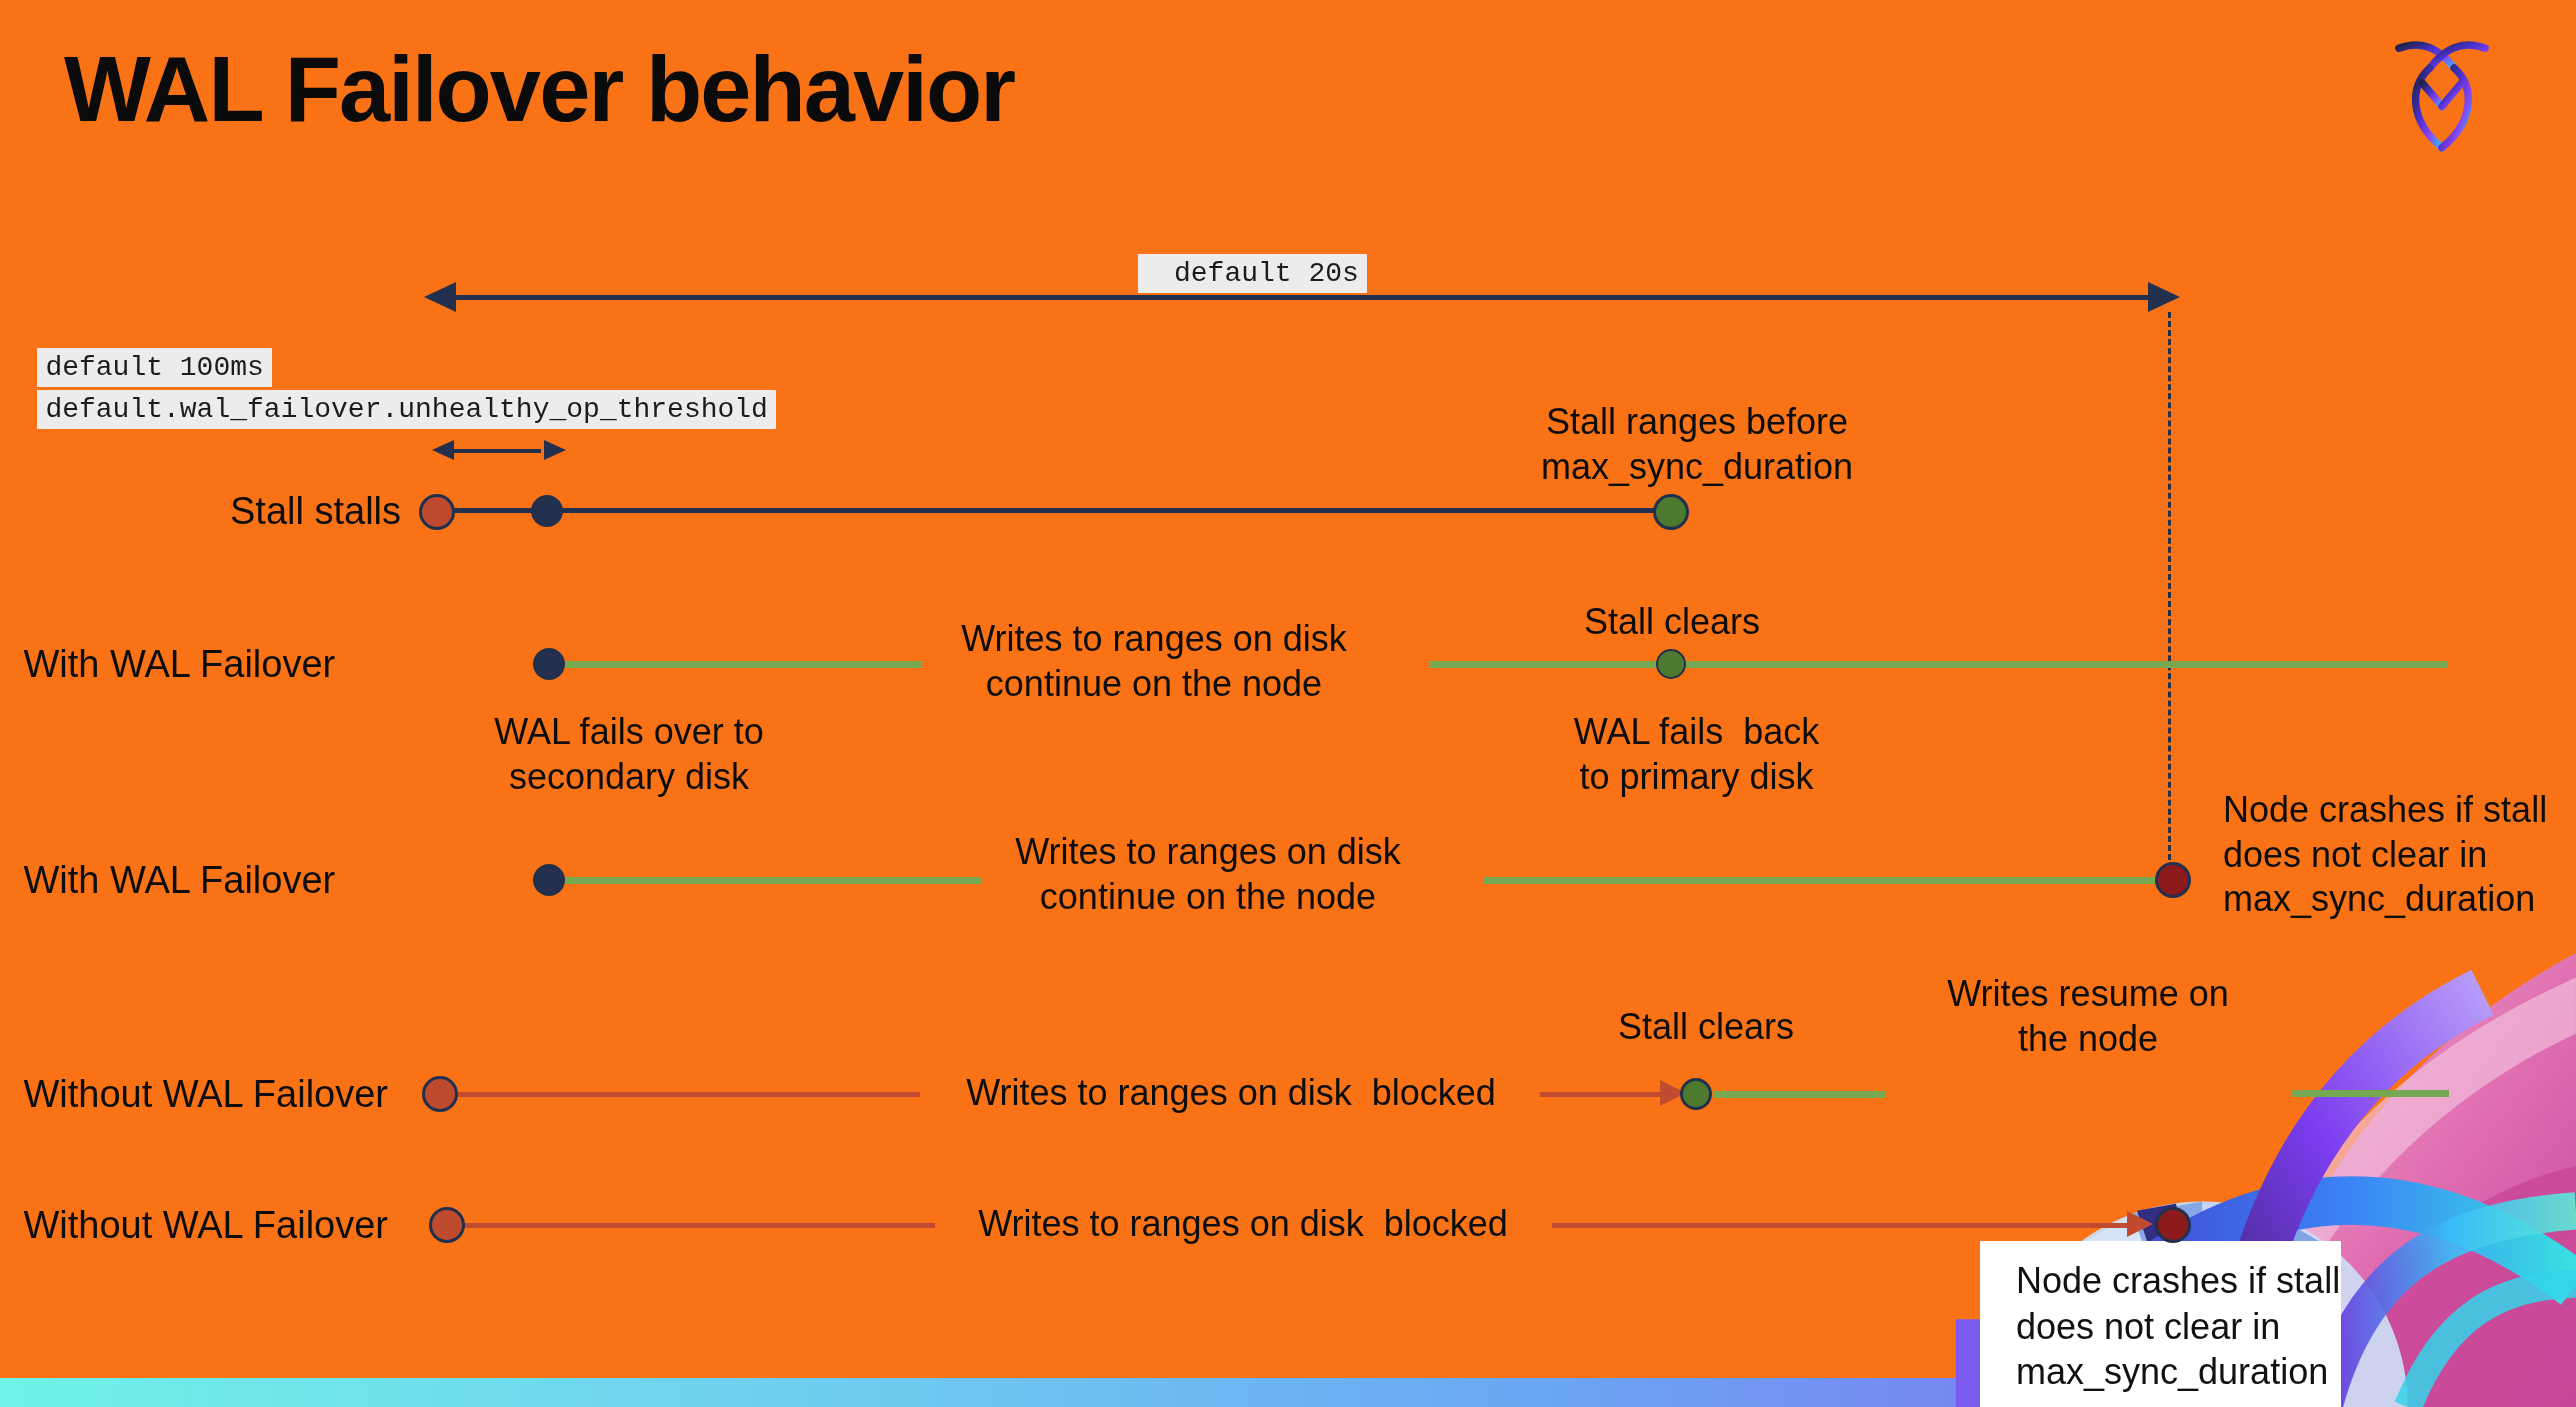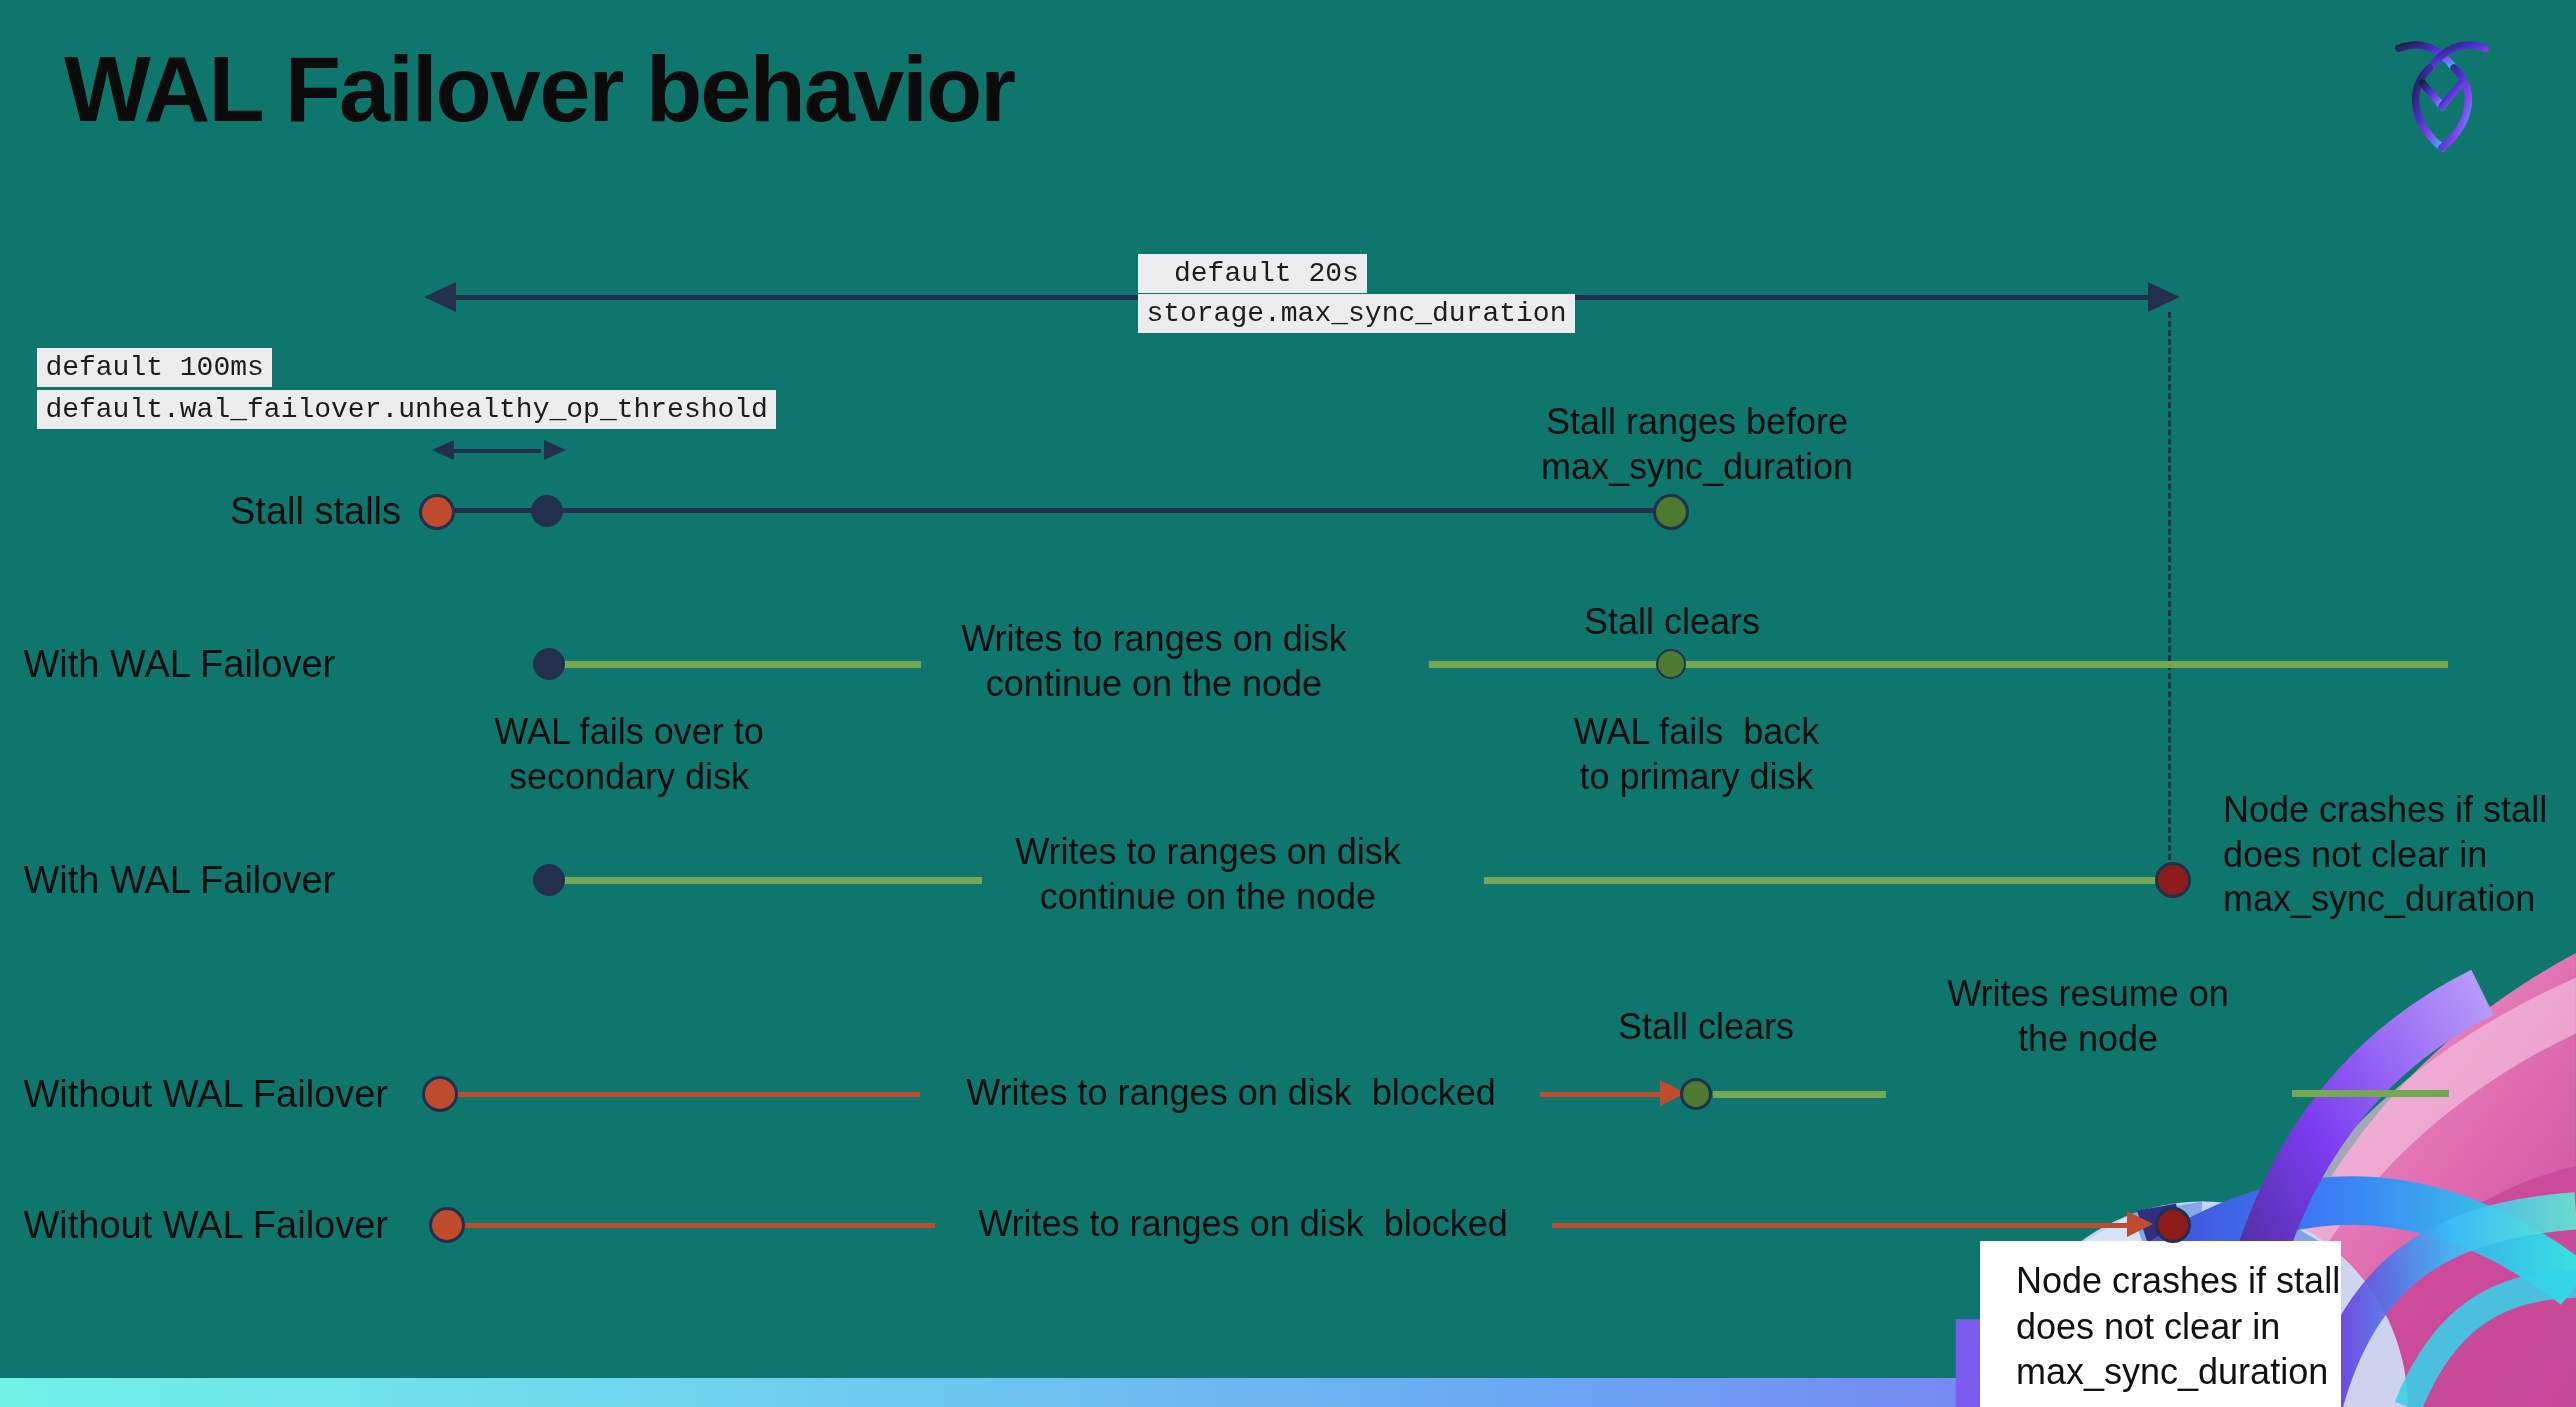--- a/index.html
+++ b/index.html
@@ -1,16 +1,16 @@
 <!DOCTYPE html>
 <html style="font-size:15px"><head>
 <meta charset="utf-8">
 <style>
   html,body{margin:0;padding:0;background:#ffffff;}
-  .canvas{position:relative;width:2576px;height:1408px;background:#0f766e;overflow:hidden;
+  .canvas{position:relative;width:2576px;height:1408px;background:#f97316;overflow:hidden;
           font-family:"Liberation Sans",sans-serif;color:#111;text-decoration:underline;}
   .title{position:absolute;left:64px;top:37px;font-size:92px;font-weight:800;letter-spacing:-1.9px;
          color:#0b0b0b;white-space:nowrap;z-index:6;}
   .chip{position:absolute;font-family:"Liberation Mono","DejaVu Sans Mono",monospace;font-size:28px;
         line-height:1.2;background:#ececec;color:#1c1c1c;padding:2.8px 8.4px;white-space:pre;z-index:6;}
   .rowlabel{position:absolute;font-size:38px;color:#0d0d0d;white-space:nowrap;z-index:5;}
   .note{position:absolute;font-size:36px;color:#0d0d0d;white-space:pre-wrap;text-align:center;
         line-height:1.24;z-index:5;}
   .note-left{text-align:left;}
   .hline{position:absolute;z-index:4;}
@@ -59,21 +59,20 @@
       <path d="M 60 112 L 60 74"></path>
       <path d="M 60 74 C 52 64 46 57 39 49"></path>
       <path d="M 60 74 C 68 64 74 57 81 49"></path>
     </g>
   </svg>
 
   <div class="hline navy-line" style="left:447px;top:295px;width:1712px;"></div>
   <div class="ah ah-left-navy" style="left:424px;top:282px;"></div>
   <div class="ah ah-right-navy" style="left:2148px;top:282px;"></div>
   <div class="chip" style="left:1138px;top:254px;padding-left:36px;">default 20s</div>
-  <div class="chip" style="left:1138px;top:294px;">storage.max_sync_duration</div>
 
   <div class="chip" style="left:37px;top:348px;">default 100ms</div>
   <div class="chip" style="left:37px;top:390px;">default.wal_failover.unhealthy_op_threshold</div>
   <div class="hline navy-line" style="left:449px;top:449px;width:92px;height:3.7px;"></div>
   <div class="ah ah-left-navy-sm" style="left:432px;top:440px;"></div>
   <div class="ah ah-right-navy-sm" style="left:544px;top:440px;"></div>
 
   <div class="vdash" style="left:2168px;top:312px;height:548px;"></div>
 
   <div class="rowlabel" style="left:230px;top:490px;">Stall stalls</div>

